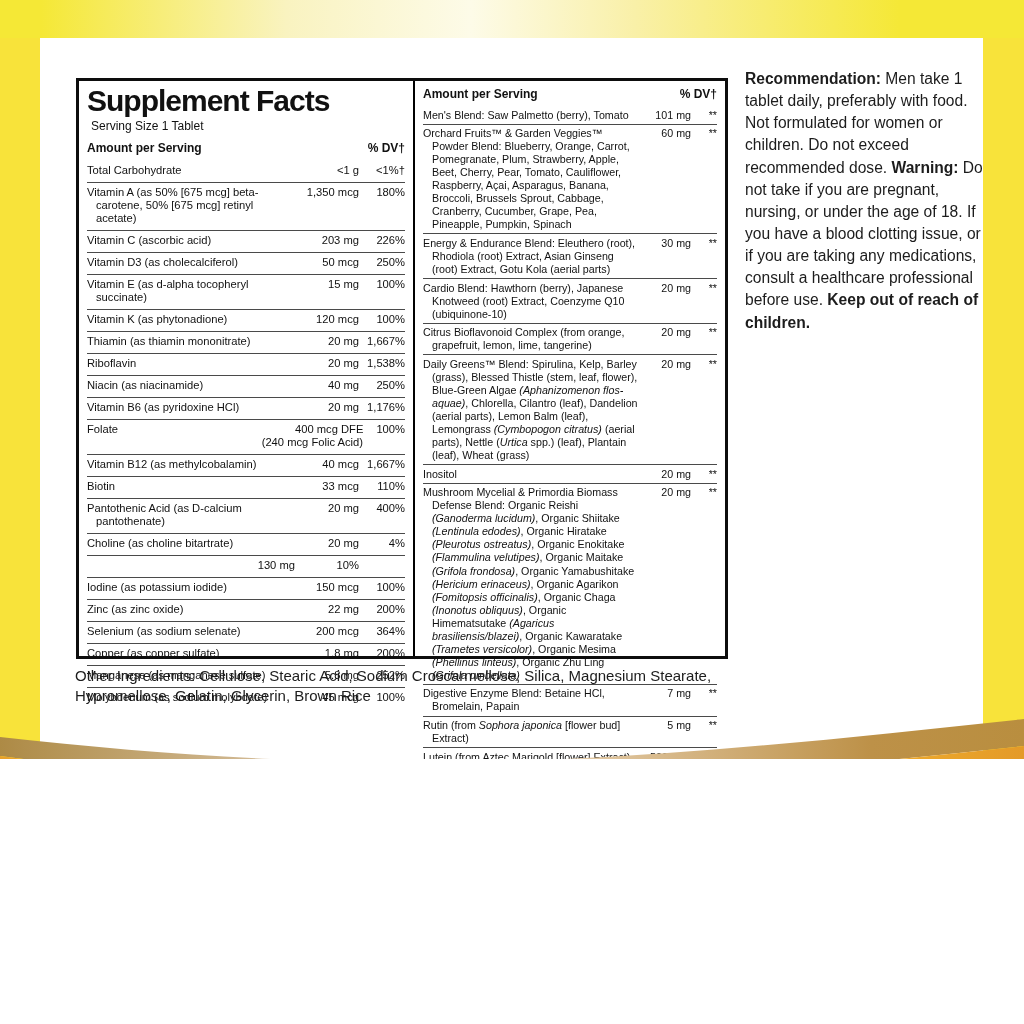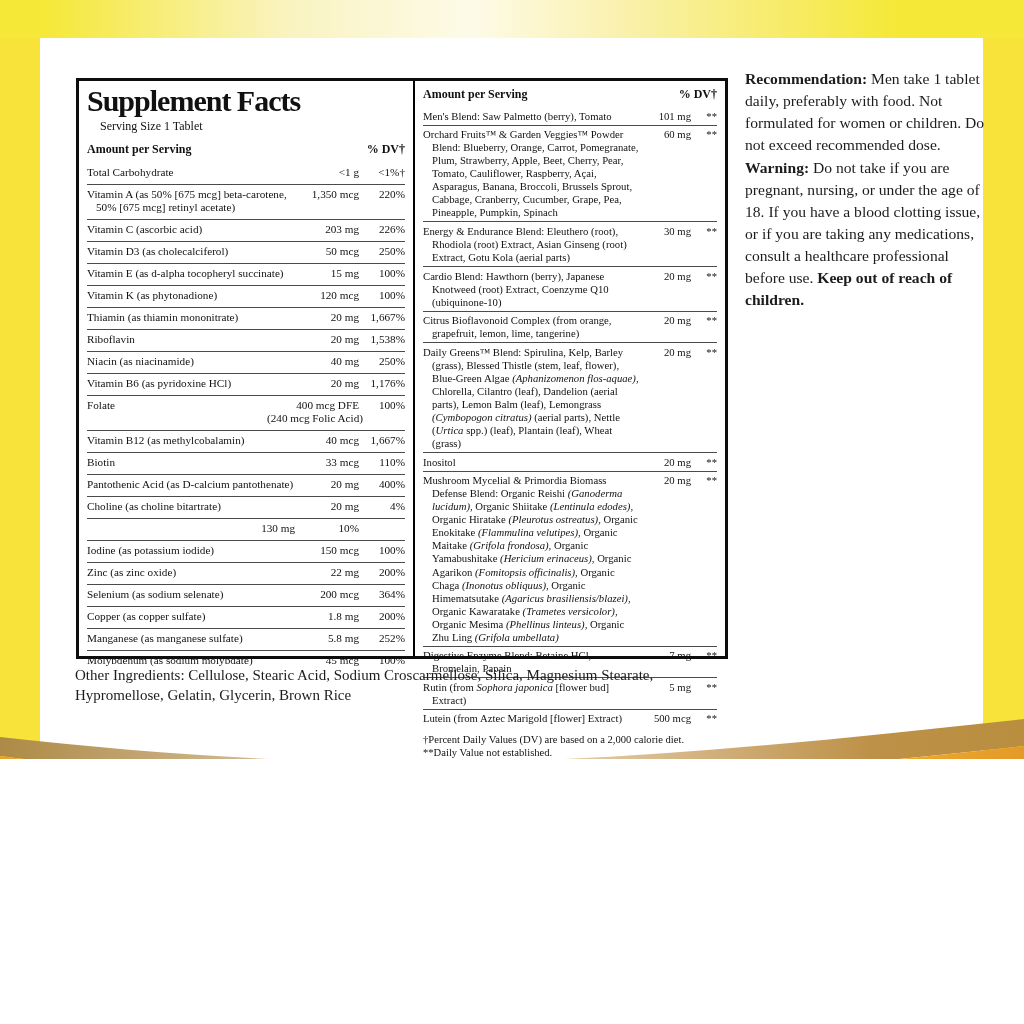--- a/index.html
+++ b/index.html
@@ -1,28 +1,28 @@
 <!DOCTYPE html>
 <html><head>
 <meta charset="utf-8">
 <style>
   html,body{margin:0;padding:0;}
   .page{position:relative;width:1024px;height:759px;overflow:hidden;
-        background:#f8e33a;font-family:Liberation Serif, serif;color:#111;}
+        background:#f8e33a;font-family:Liberation Sans, sans-serif;color:#111;}
   .top-strip{position:absolute;left:0;top:0;width:1024px;height:38px;
         background:linear-gradient(90deg,#f5e836 4%,#f9f3c0 28%,#fdfbe8 46%,#f9f0a8 62%,#f5e836 88%);}
   .panel{position:absolute;left:40px;top:38px;width:943px;height:772px;background:#ffffff;}
 
   
   .facts{position:absolute;left:76px;top:78px;width:652px;height:581px;
          border:3px solid #0d0d0d;display:flex;background:#fff;box-sizing:border-box;}
   .colL{width:334px;box-sizing:border-box;padding:5px 8px 0 8px;display:flex;flex-direction:column;}
   .colR{flex:1;border-left:2px solid #000;box-sizing:border-box;padding:4px 8px 0 8px;display:flex;flex-direction:column;}
   .sf-title{font-size:30px;font-weight:bold;letter-spacing:-1px;line-height:1.0;white-space:nowrap;}
-  .serving{font-size:12px;margin:3px 13px 2px;}
+  .serving{font-size:12px;margin:3px 4px 2px;}
   .bar{height:7px;background:#000;margin:2px 0 2px;}
   .bar.thin{height:5px;}
   .hdr{display:flex;justify-content:space-between;font-weight:bold;font-size:12px;padding:2px 0;}
   .rows{display:block;}
   .row{display:grid;grid-template-columns:1fr 64px 46px;font-size:11.2px;
        line-height:1.16;padding:3px 0 5px;border-top:1px solid #4a4a4a;}
   .rows .row:first-child{border-top:none;}
   .colR .row{grid-template-columns:1fr 50px 26px;font-size:10.7px;line-height:1.22;padding:2.5px 0 2px;}
   .lbl{padding-left:9px;text-indent:-9px;}
   .amt{text-align:right;white-space:nowrap;}
@@ -67,21 +67,21 @@
       <div class="bar thin"></div>
       <div class="rows" id="left-rows">
           <div class="row">
             <span class="lbl">Total Carbohydrate</span>
             <span class="amt">&lt;1 g</span>
             <span class="dv">&lt;1%†</span>
           </div>
           <div class="row">
             <span class="lbl">Vitamin A (as 50% [675 mcg] beta-carotene, 50% [675 mcg] retinyl acetate)</span>
             <span class="amt">1,350 mcg</span>
-            <span class="dv">220%</span>
+            <span class="dv">180%</span>
           </div>
           <div class="row">
             <span class="lbl">Vitamin C (ascorbic acid)</span>
             <span class="amt">203 mg</span>
             <span class="dv">226%</span>
           </div>
           <div class="row">
             <span class="lbl">Vitamin D3 (as cholecalciferol)</span>
             <span class="amt">50 mcg</span>
             <span class="dv">250%</span>

